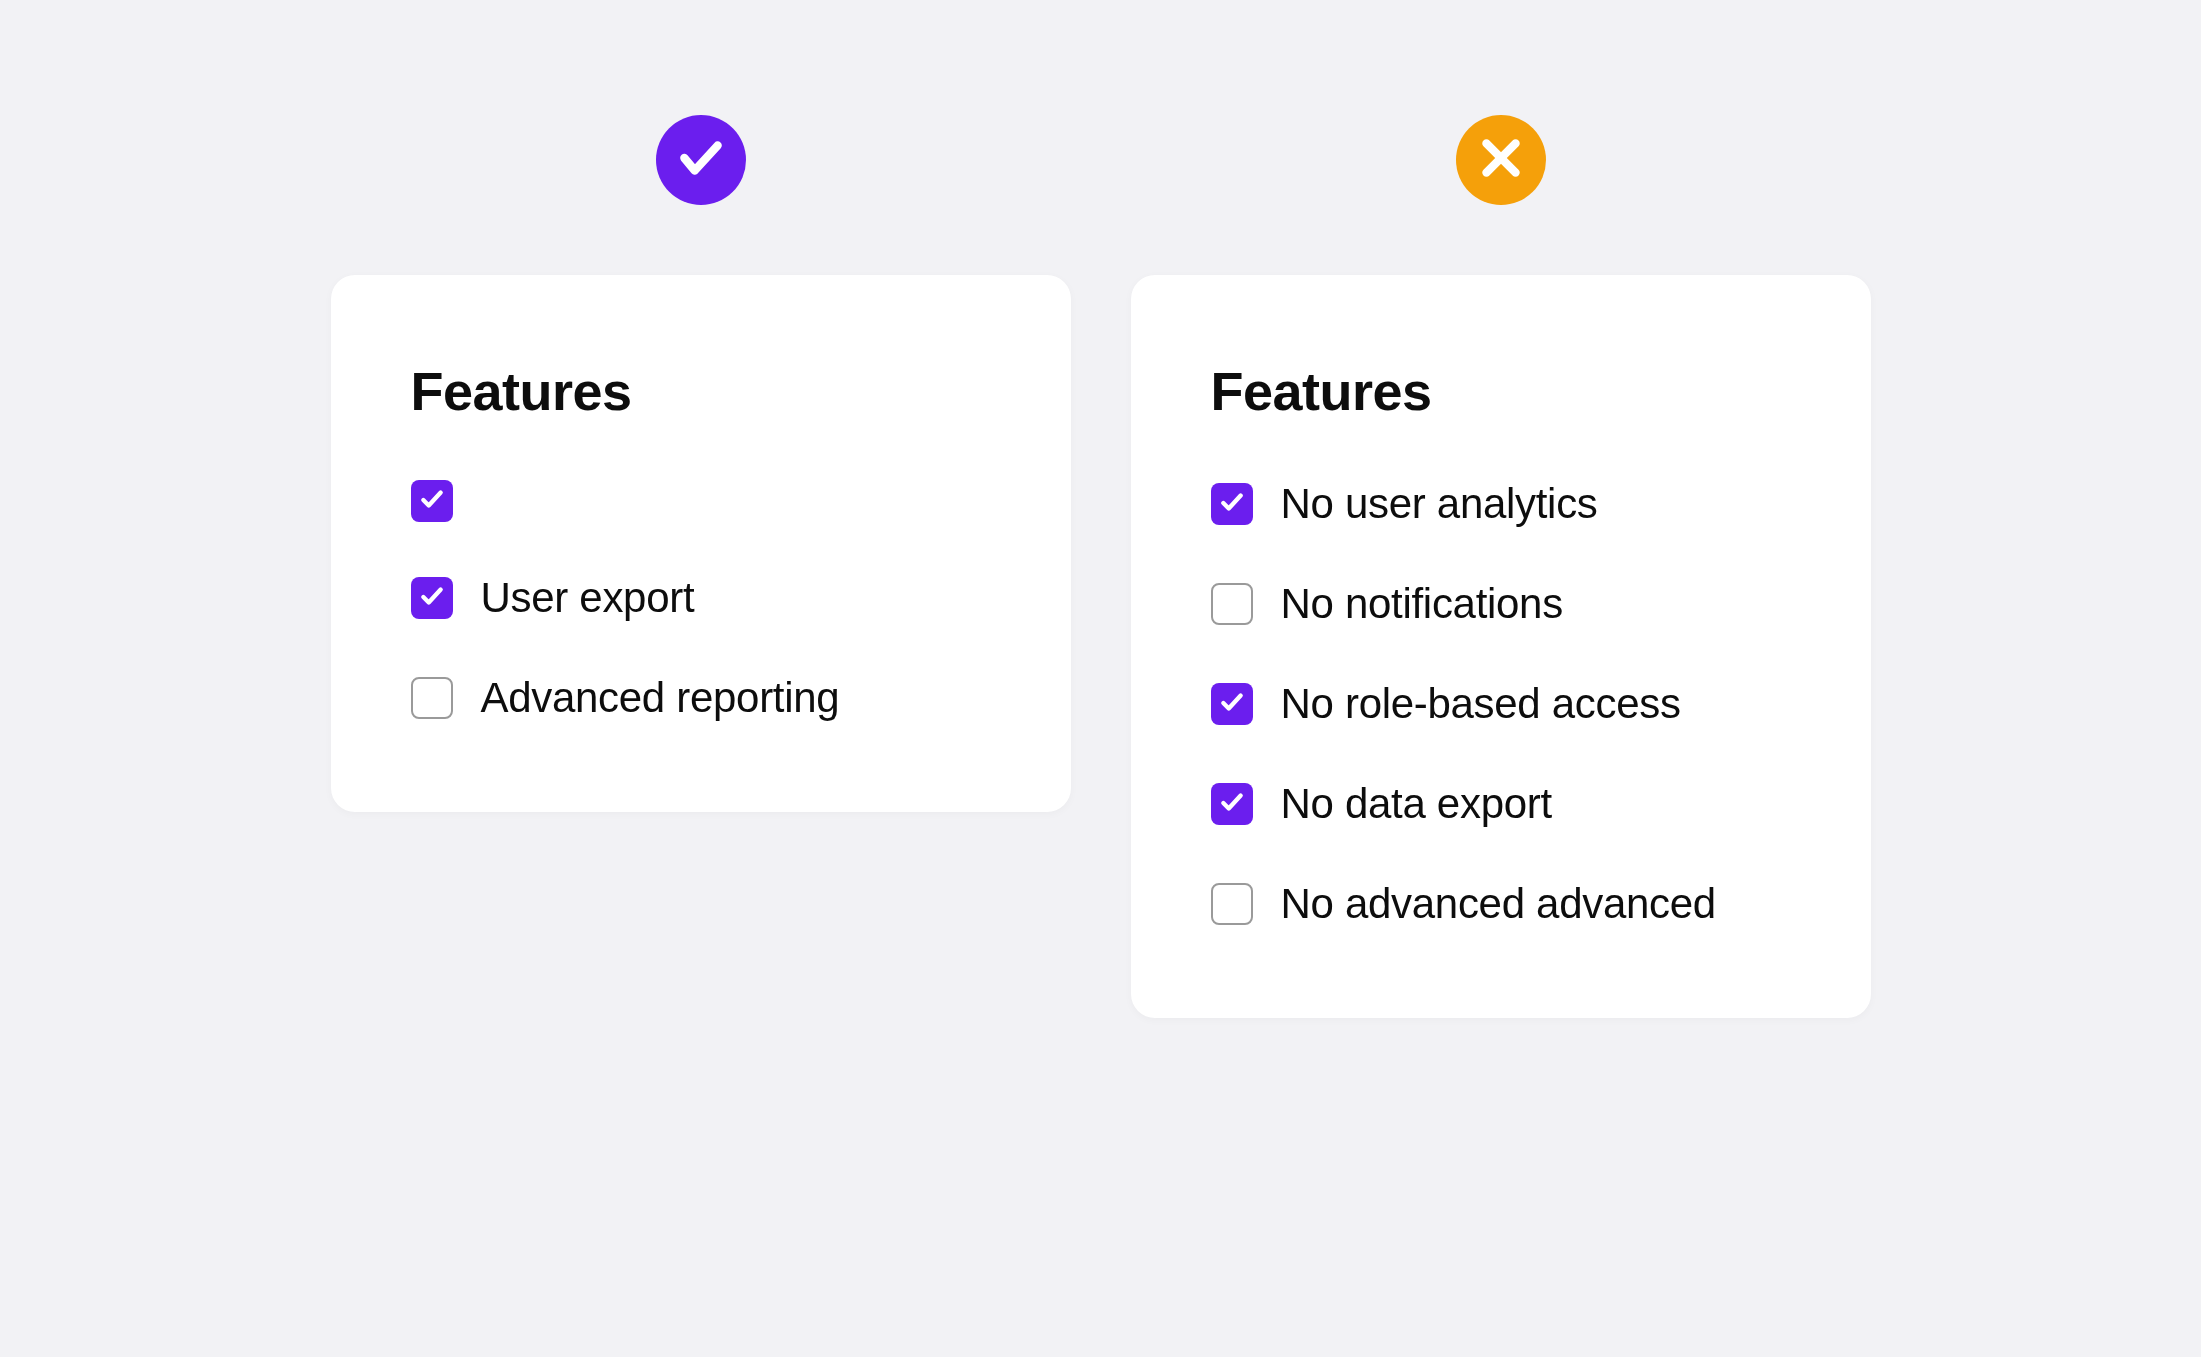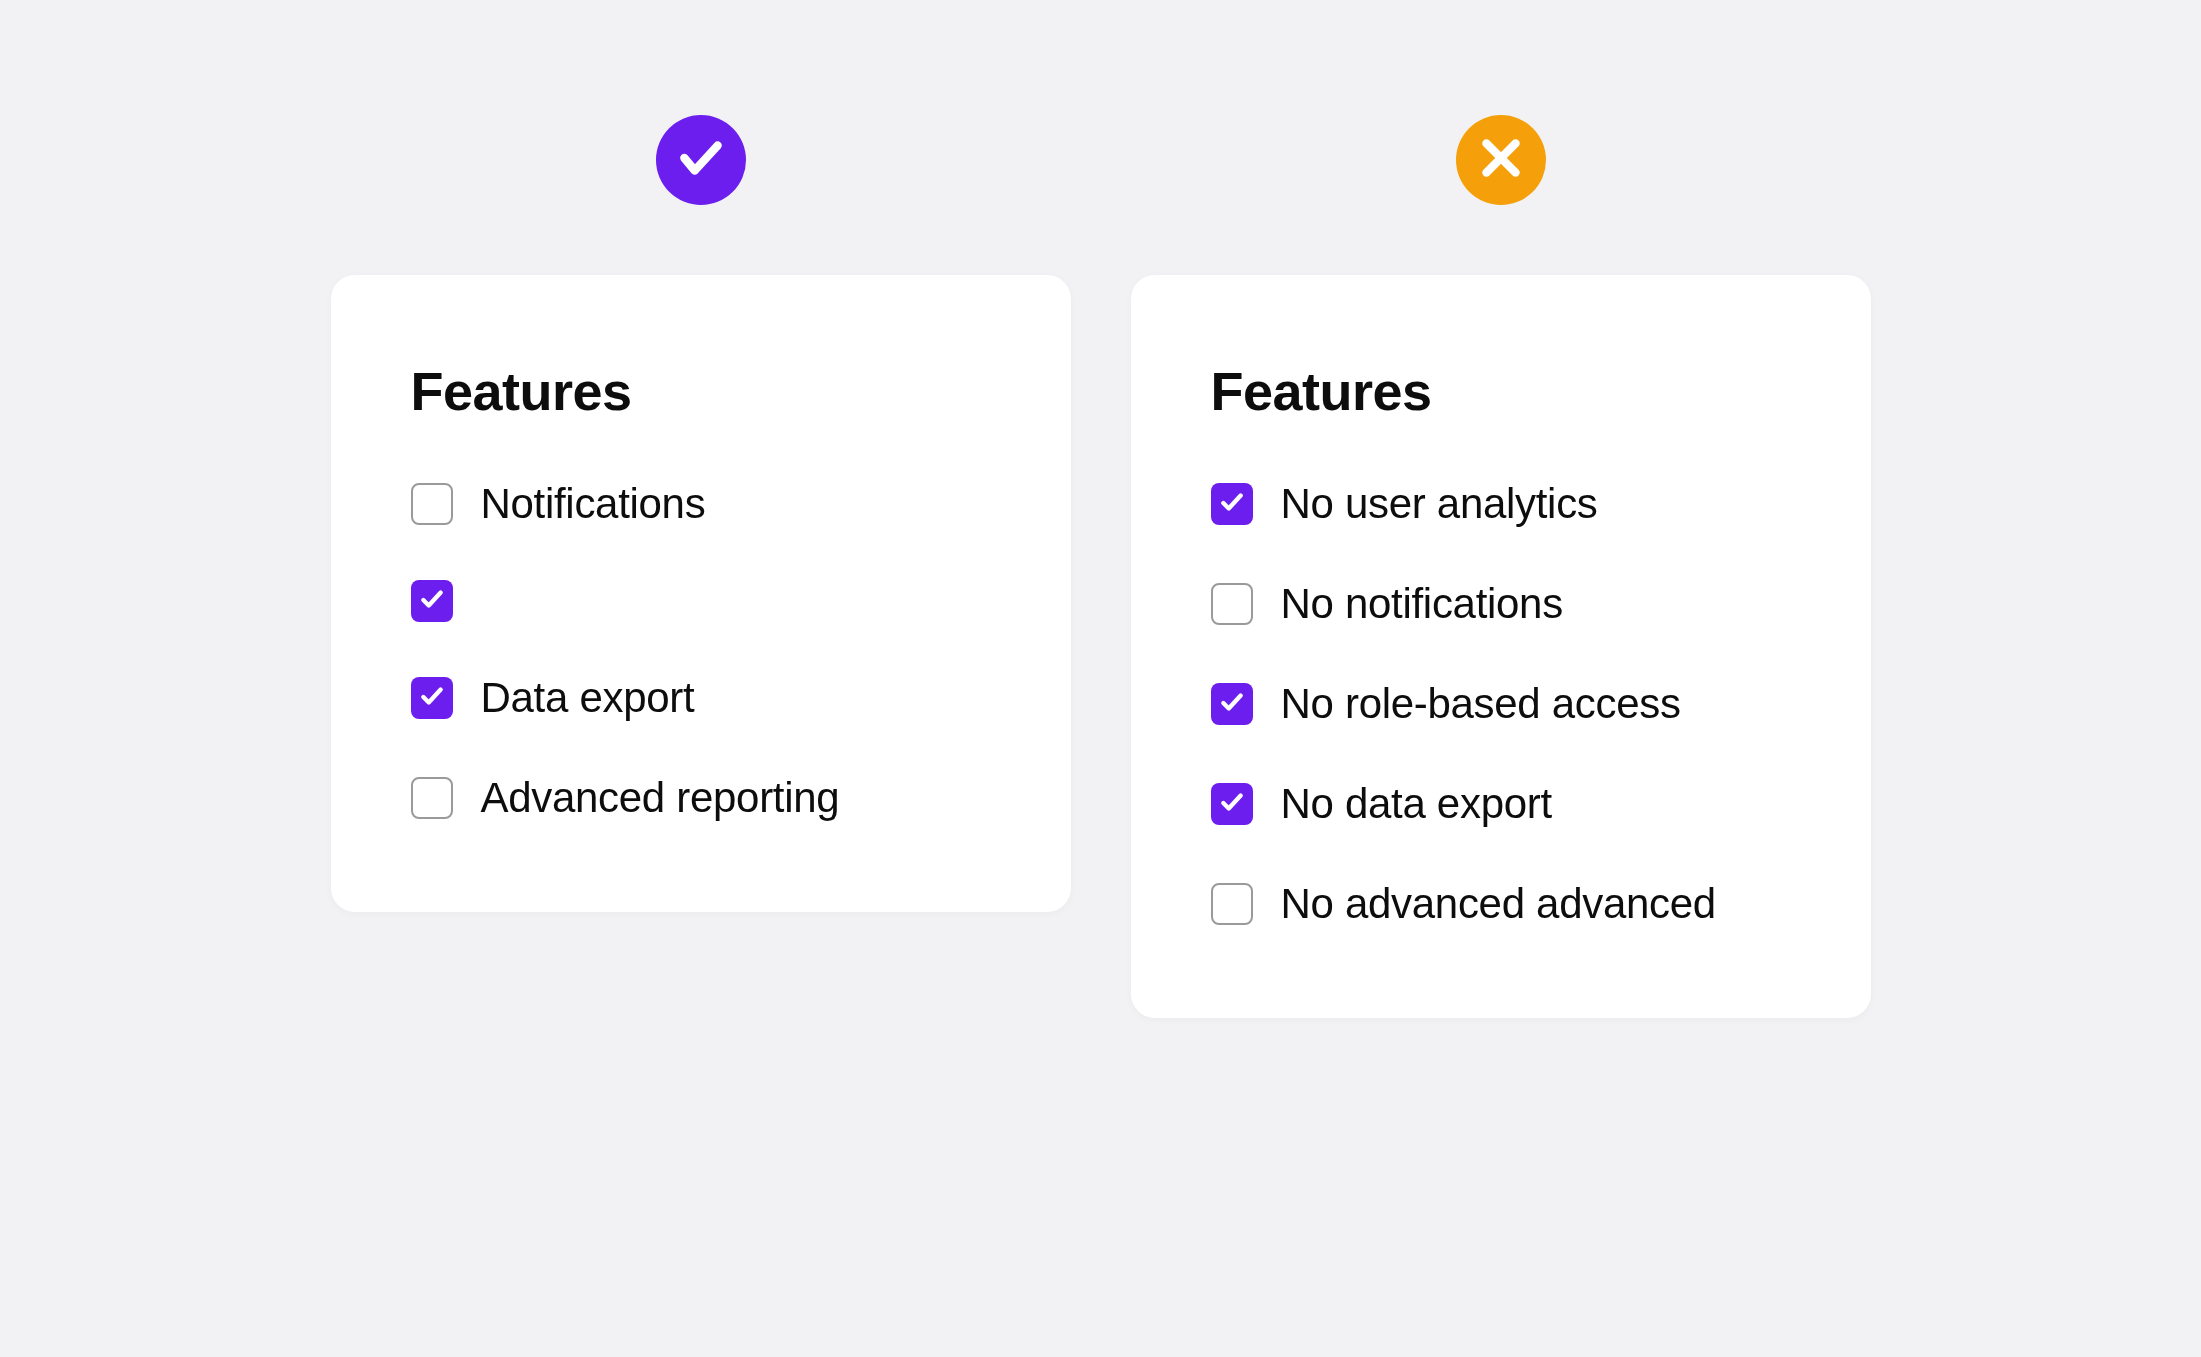--- a/index.html
+++ b/index.html
@@ -122,37 +122,33 @@
       <span>
         <svg viewBox="0 0 24 24" fill="none" stroke="#ffffff" stroke-width="4" stroke-linecap="round" stroke-linejoin="round">
           <polyline points="4 12 9 18 20 6"></polyline>
         </svg>
       </span>
     </div>
     <div class="card">
       <h2 class="card-title">Features</h2>
       <div class="feature-list">
           <div class="feature-item">
-            <div class="checkbox checkbox-unchecked"></div>
-            <span class="feature-label">Notifications</span>
-          </div>
-          <div class="feature-item">
-            <div class="checkbox checkbox-checked">
-              <span><svg viewBox="0 0 24 24" fill="none" stroke="#ffffff" stroke-width="4" stroke-linecap="round" stroke-linejoin="round">
-                  <polyline points="4 13 9 18 20 6"></polyline>
-                </svg></span>
-            </div>
-          </div>
-          <div class="feature-item">
-            <div class="checkbox checkbox-checked">
-              <span><svg viewBox="0 0 24 24" fill="none" stroke="#ffffff" stroke-width="4" stroke-linecap="round" stroke-linejoin="round">
-                  <polyline points="4 13 9 18 20 6"></polyline>
-                </svg></span>
-            </div>
-            <span class="feature-label">Data export</span>
+            <div class="checkbox checkbox-checked">
+              <span><svg viewBox="0 0 24 24" fill="none" stroke="#ffffff" stroke-width="4" stroke-linecap="round" stroke-linejoin="round">
+                  <polyline points="4 13 9 18 20 6"></polyline>
+                </svg></span>
+            </div>
+          </div>
+          <div class="feature-item">
+            <div class="checkbox checkbox-checked">
+              <span><svg viewBox="0 0 24 24" fill="none" stroke="#ffffff" stroke-width="4" stroke-linecap="round" stroke-linejoin="round">
+                  <polyline points="4 13 9 18 20 6"></polyline>
+                </svg></span>
+            </div>
+            <span class="feature-label">User export</span>
           </div>
           <div class="feature-item">
             <div class="checkbox checkbox-unchecked"></div>
             <span class="feature-label">Advanced reporting</span>
           </div>
         </div>
     </div>
   </div>
 
   <div class="column">

